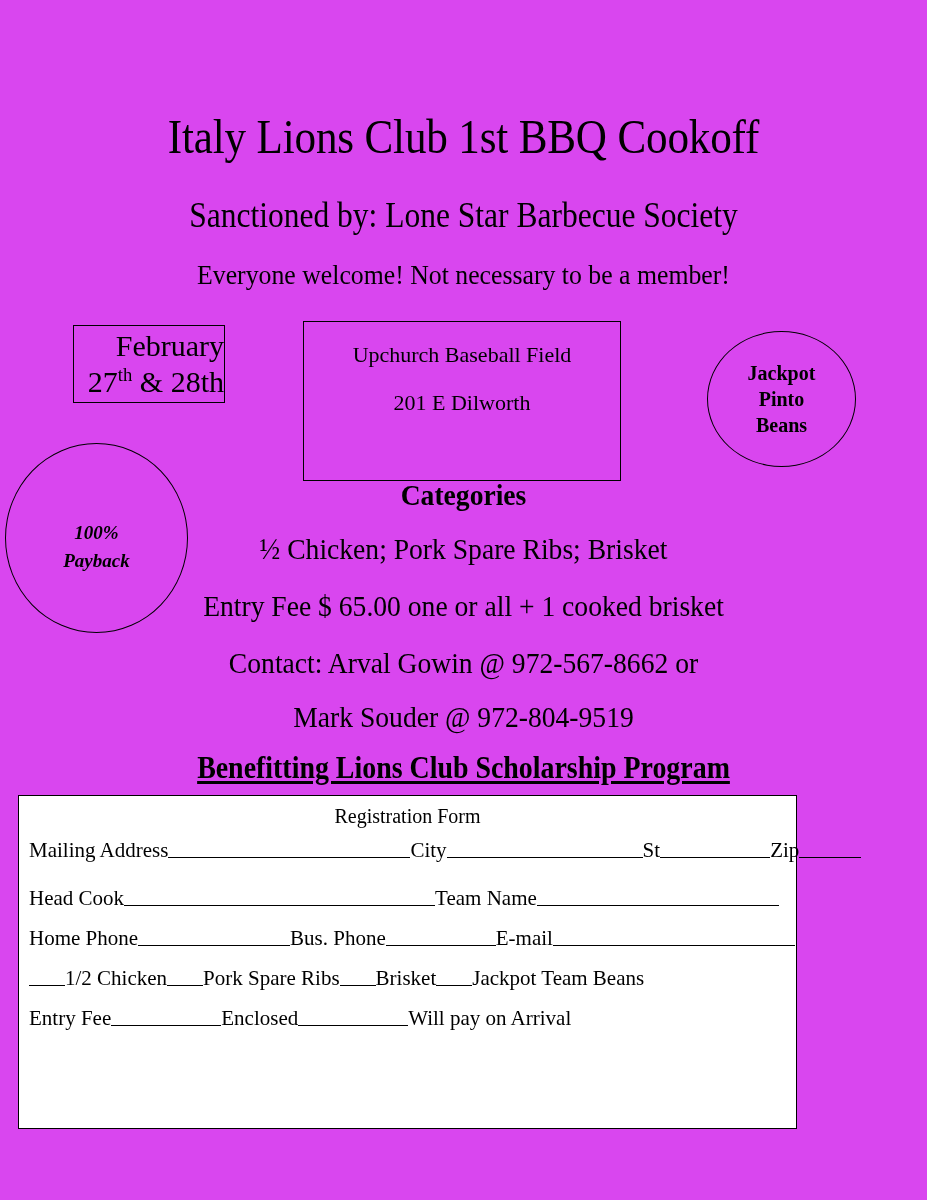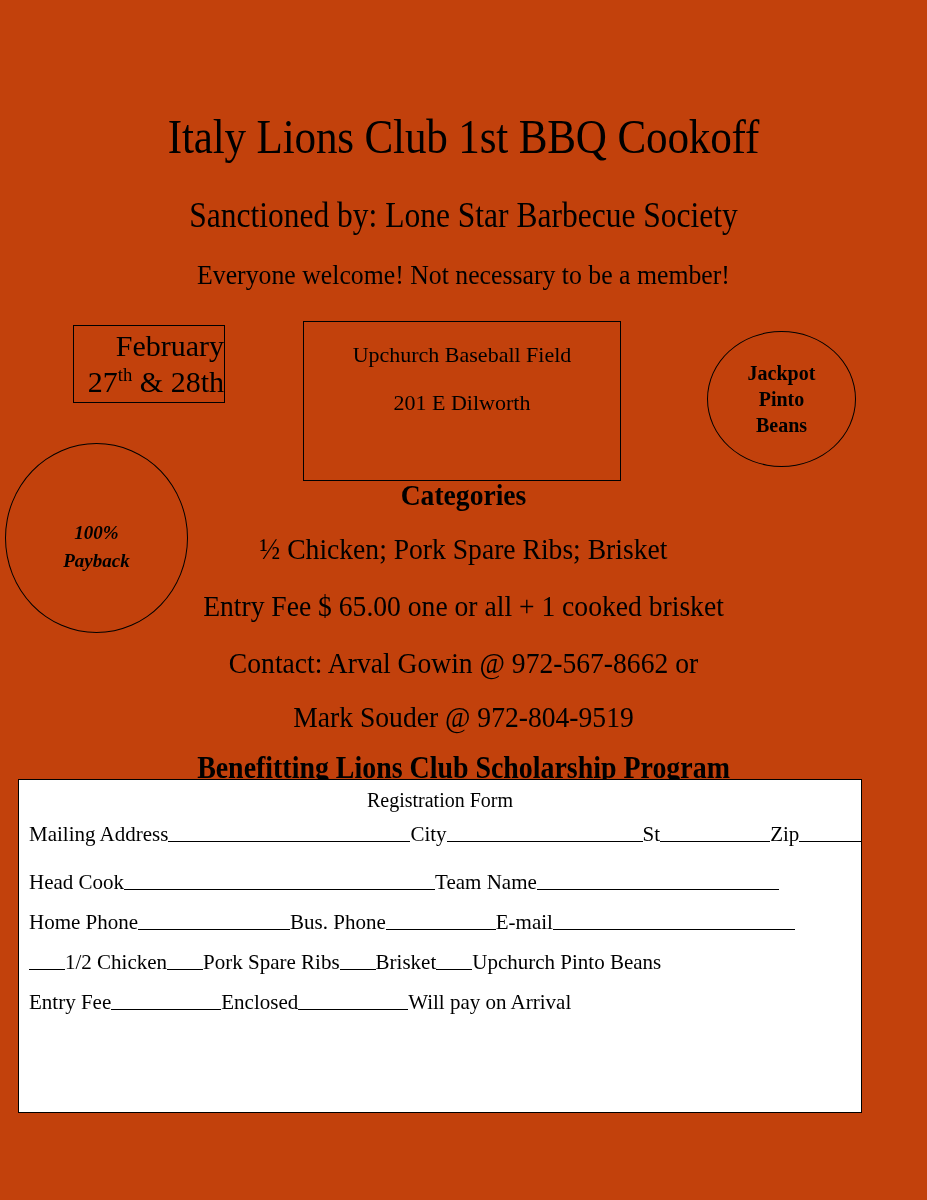--- a/index.html
+++ b/index.html
@@ -9,21 +9,21 @@
     background: #ffffff;
   }
   body {
     font-family: "Liberation Serif", "DejaVu Serif", serif;
     color: #000000;
   }
   #page {
     position: relative;
     width: 927px;
     height: 1200px;
-    background: #c2410c;
+    background: #d946ef;
     overflow: hidden;
     margin: 0 auto;
   }
 
   
   .flyer-title {
     position: absolute;
     left: 0;
     top: 112px;
     width: 927px;
@@ -176,22 +176,22 @@
     line-height: 1.0;
     transform: scaleX(0.9);
     white-space: nowrap;
     z-index: 1;
   }
 
   
   .reg-box {
     position: absolute;
     left: 18px;
-    top: 779px;
-    width: 844px;
+    top: 795px;
+    width: 779px;
     height: 334px;
     border: 1.6px solid #000;
     box-sizing: border-box;
     background: #ffffff;
     z-index: 2;
     padding: 6px 10px 0 10px;
   }
   .reg-head {
     text-align: center;
     font-size: 20px;
@@ -259,19 +259,19 @@
 
   <div class="reg-box">
     <div class="reg-head">Registration Form</div>
 
     <div class="reg-row"><span>Mailing Address</span><span class="blank w-xxl"></span><span>City</span><span class="blank w-xl"></span><span>St</span><span class="blank w-md"></span><span>Zip</span><span class="blank w-sm"></span></div>
 
     <div class="reg-row r1"><span>Head Cook</span><span class="blank w-hc"></span><span>Team Name</span><span class="blank w-tn"></span></div>
 
     <div class="reg-row"><span>Home Phone</span><span class="blank w-lg"></span><span>Bus. Phone</span><span class="blank w-md"></span><span>E-mail</span><span class="blank w-xxl"></span></div>
 
-    <div class="reg-row"><span class="blank w-xs"></span><span>1/2 Chicken</span><span class="blank w-xs"></span><span>Pork Spare Ribs</span><span class="blank w-xs"></span><span>Brisket</span><span class="blank w-xs"></span><span>Upchurch Pinto Beans</span></div>
+    <div class="reg-row"><span class="blank w-xs"></span><span>1/2 Chicken</span><span class="blank w-xs"></span><span>Pork Spare Ribs</span><span class="blank w-xs"></span><span>Brisket</span><span class="blank w-xs"></span><span>Jackpot Team Beans</span></div>
 
     <div class="reg-row"><span>Entry Fee</span><span class="blank w-md"></span><span>Enclosed</span><span class="blank w-md"></span><span>Will pay on Arrival</span></div>
 
   </div>
 
 </div>
 
 </body></html>

